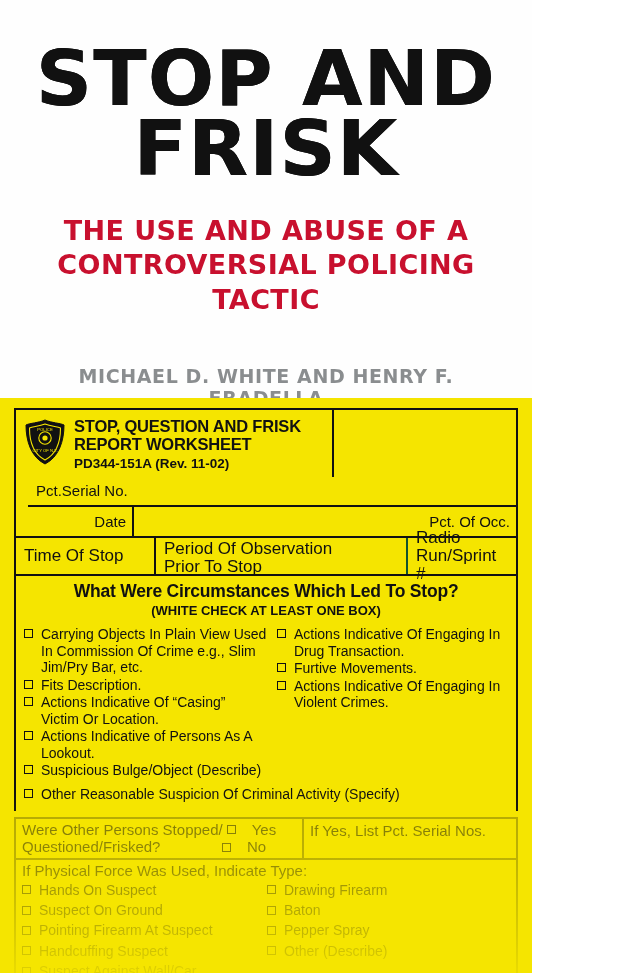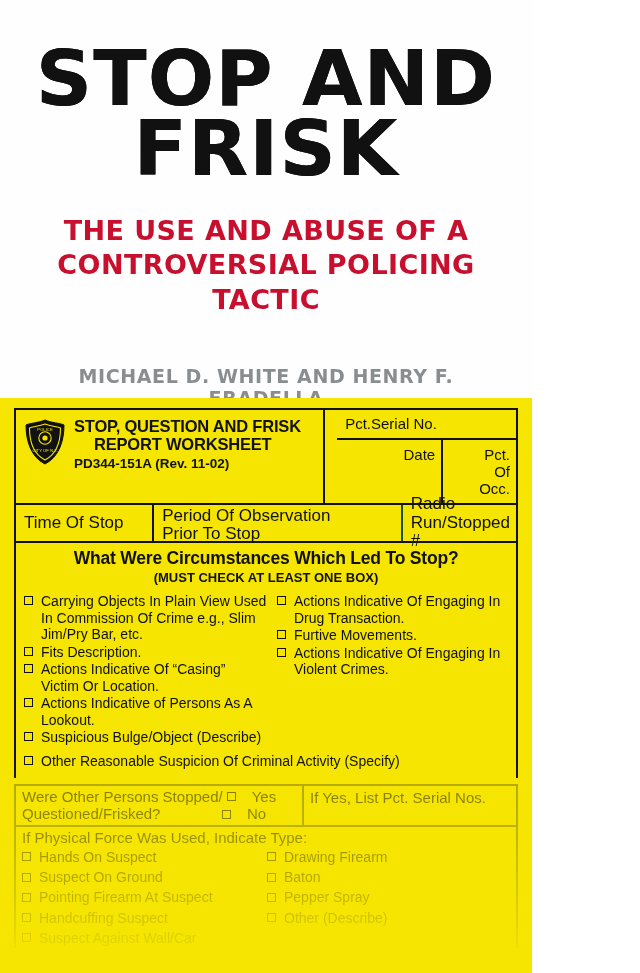--- a/index.html
+++ b/index.html
@@ -80,20 +80,21 @@
     background: #f5e500;
     padding: 10px 14px 0 14px;
     position: relative;
     font-family: "Liberation Sans", sans-serif;
     color: #111;
   }
   .form-head {
     display: flex;
     border: 2px solid #111;
     border-bottom: none;
+    flex-direction: column;
   }
   .fh-left {
     width: 318px;
     display: flex; align-items: flex-start;
     gap: 8px;
     padding: 7px 6px 6px 8px;
     border-right: 2px solid #111;
   }
   .badge {
     width: 42px; height: 46px; flex: 0 0 42px;
@@ -101,21 +102,21 @@
     margin-top: 2px;
   }
   .badge svg { display:block; }
   .fh-title {
     line-height: 1.12;
   }
   .fh-title .l1 {
     font-weight: 700; font-size: 16.5px; letter-spacing: -0.2px;
   }
   .fh-title .l2 {
-    font-weight: 700; font-size: 16.5px; letter-spacing: -0.2px; margin-left: 20px;
+    font-weight: 700; font-size: 16.5px; letter-spacing: -0.2px;
   }
   .fh-title .l3 {
     font-weight: 700; font-size: 13.5px; margin-top: 2px;
   }
   .fh-right { flex: 1; display: flex; flex-direction: column; }
   .fh-r1 {
     border-bottom: 2px solid #111;
     padding: 5px 6px 5px 8px;
     font-size: 15px;
     height: 30px;
@@ -269,26 +270,26 @@
         </div>
       </div>
     </div>
 
     <div class="row2">
       <div class="c c1">Time Of Stop</div>
       <div class="c c2 multi">
         <div>Period Of Observation</div>
         <div>Prior To Stop</div>
       </div>
-      <div class="c c3">Radio Run/Stopped #</div>
+      <div class="c c3">Radio Run/Sprint #</div>
     </div>
 
     <div class="circ-title">
       <div class="q">What Were Circumstances Which Led To Stop?</div>
-      <div class="must">(MUST CHECK AT LEAST ONE BOX)</div>
+      <div class="must">(WHITE CHECK AT LEAST ONE BOX)</div>
     </div>
     <div class="circ-body">
       <div class="col left">
         <div class="chk-item">
           <span class="box"></span>
           <span class="chk-text">Carrying Objects In Plain View Used In Commission Of Crime e.g., Slim Jim/Pry Bar, etc.</span>
         </div>
         <div class="chk-item">
           <span class="box"></span>
           <span class="chk-text">Fits Description.</span>

